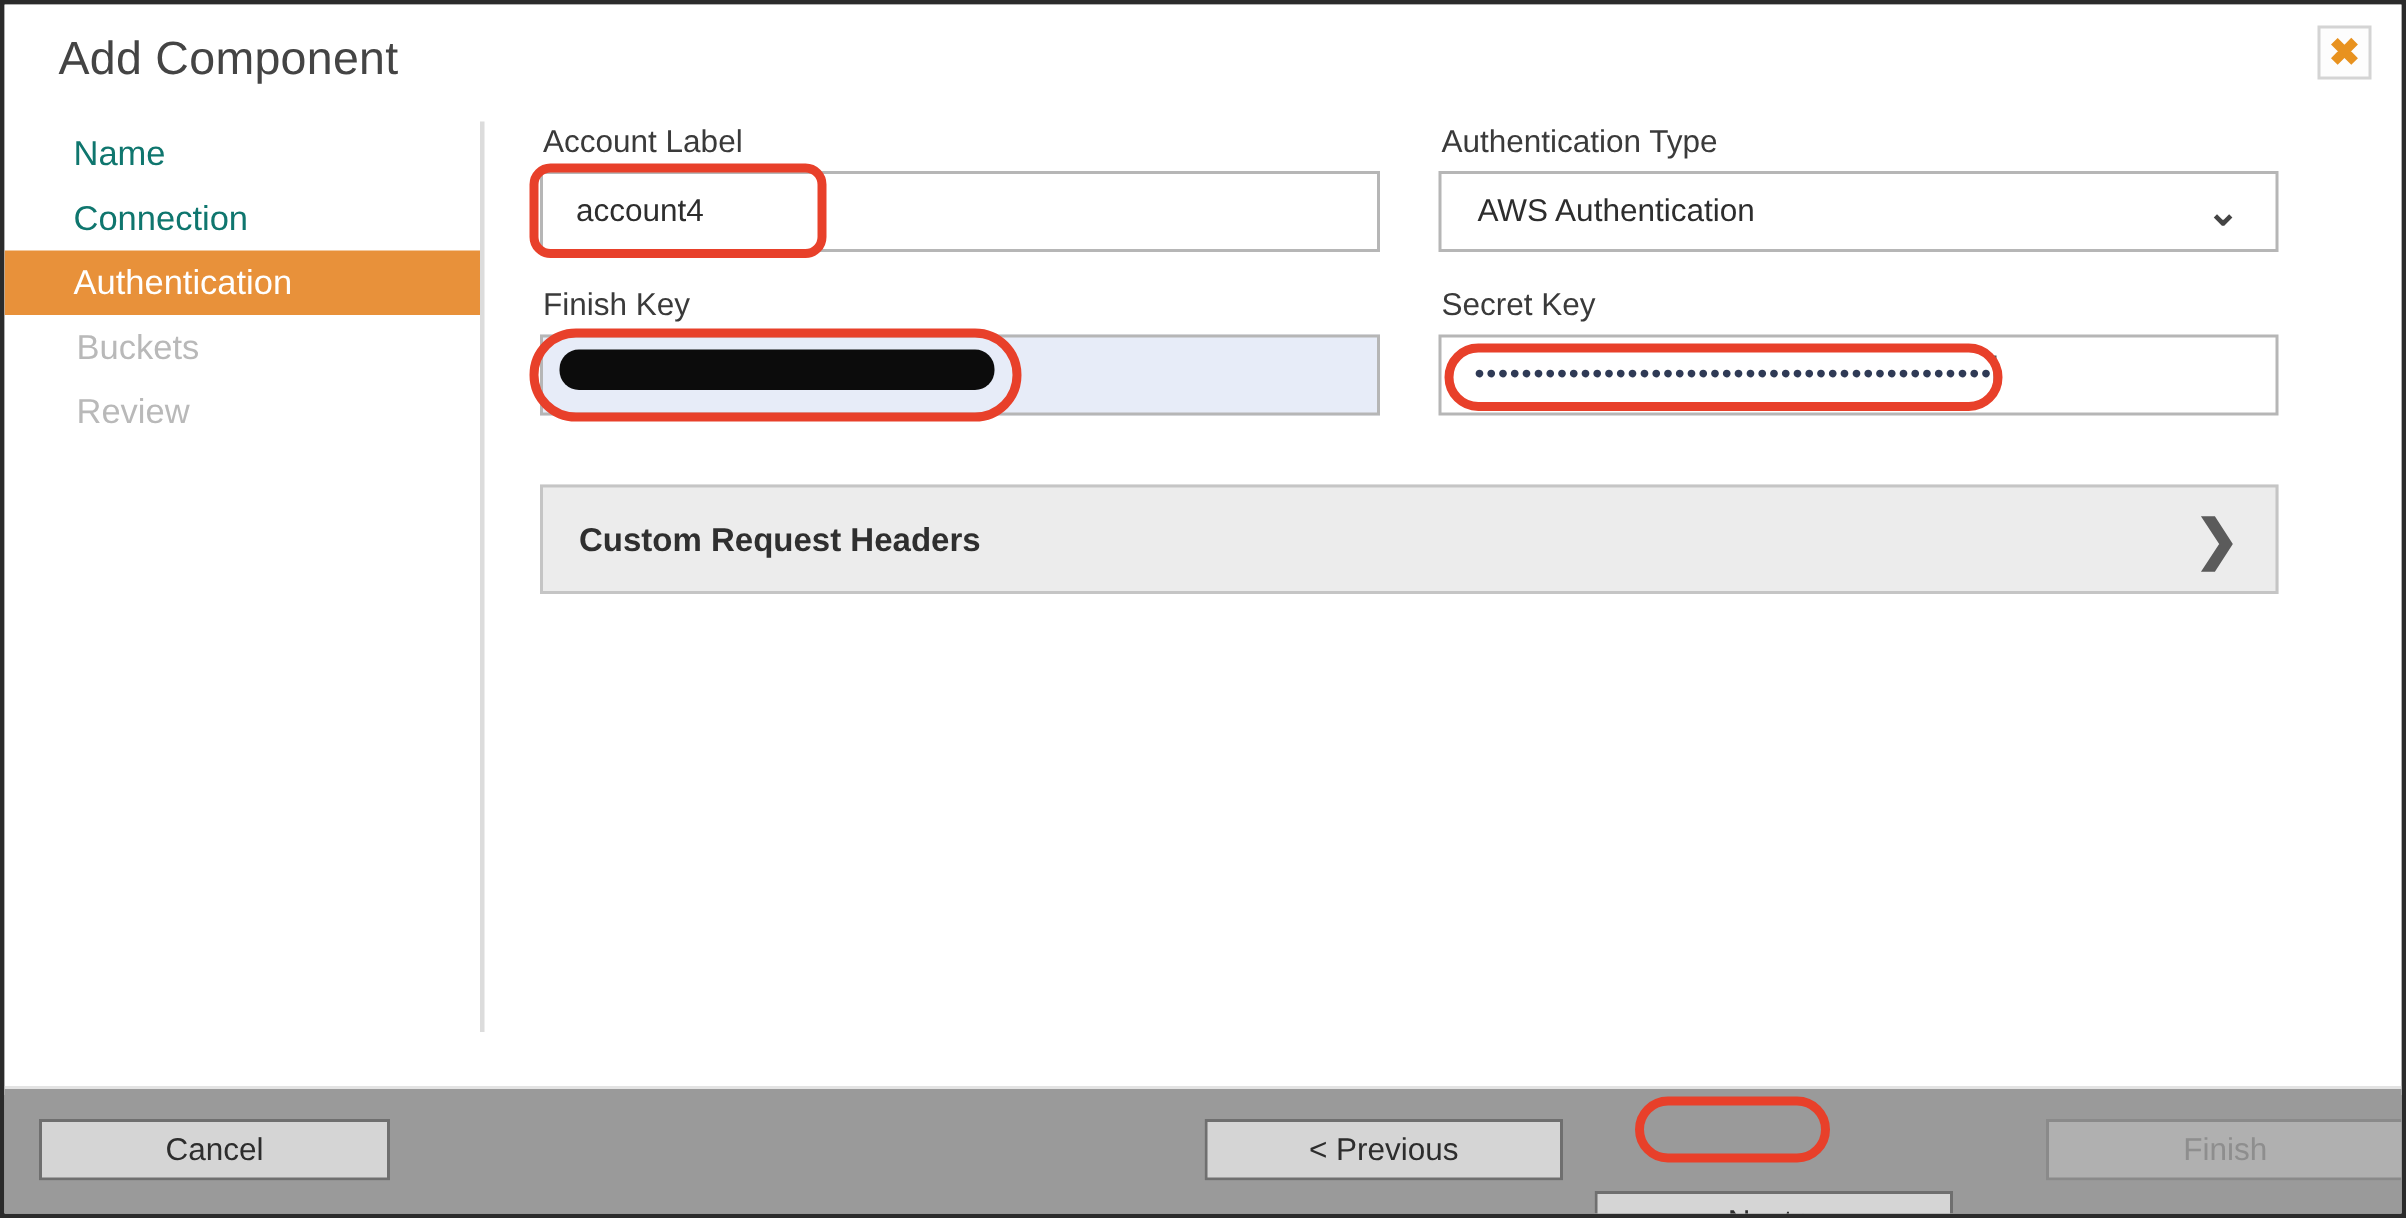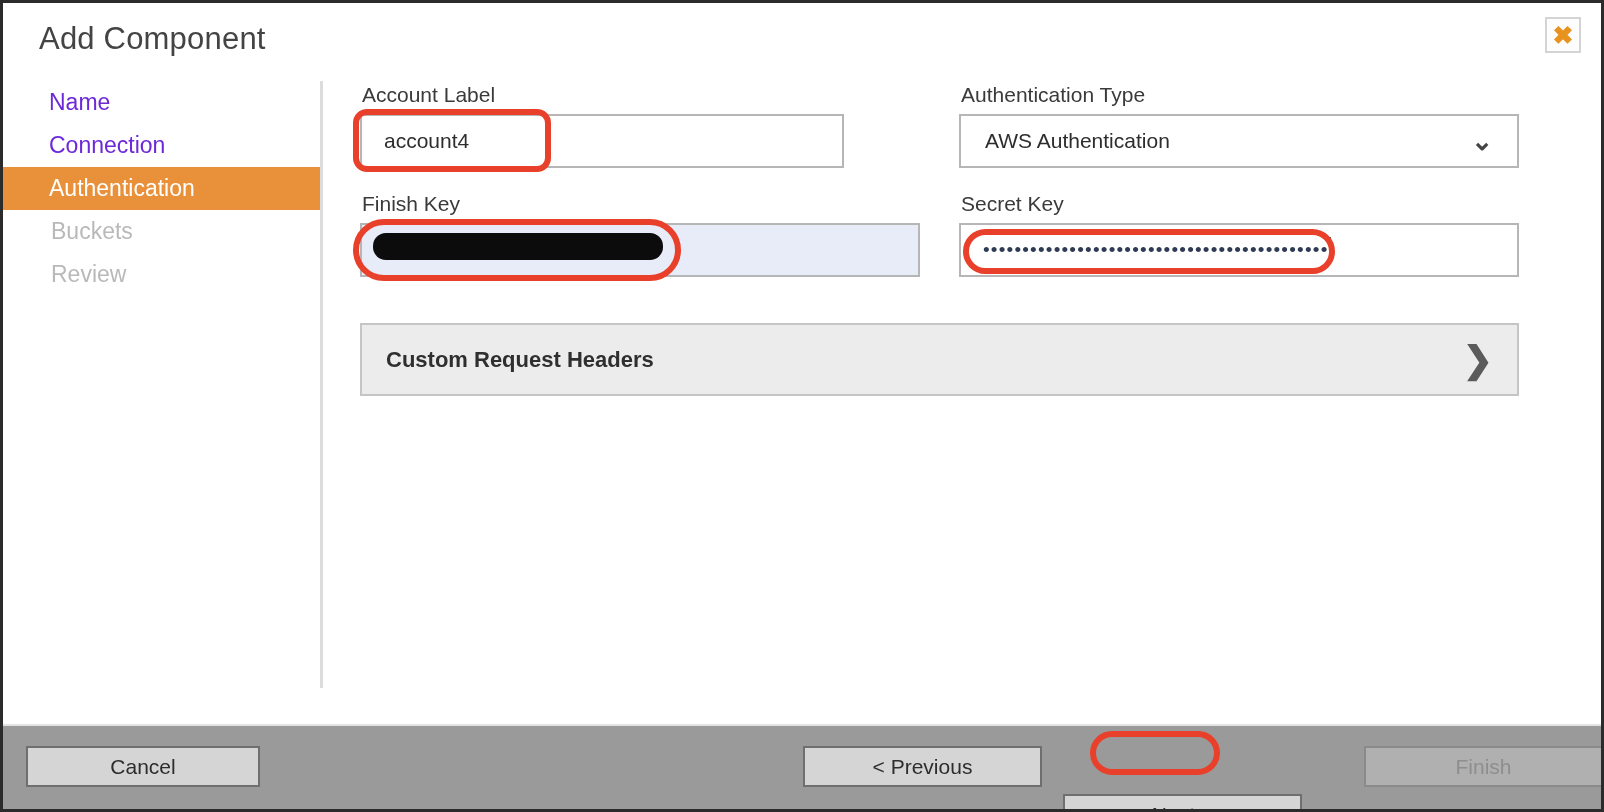--- a/index.html
+++ b/index.html
@@ -80,21 +80,21 @@
   .step {
     position: absolute;
     left: 0;
     width: 318px;
     height: 43px;
     display: flex;
     align-items: center;
     padding-left: 46px;
     box-sizing: border-box;
     font-size: 23px;
-    color: #6d28d9;
+    color: #0f766e;
     cursor: pointer;
     white-space: nowrap;
   }
   .step.active {
     background: #e8913a;
     color: #ffffff;
   }
   .step.disabled {
     color: #b9b9b9;
     cursor: default;
@@ -265,21 +265,21 @@
       <div class="step disabled" style="top:129px;">
         <span>Buckets</span>
       </div>
       <div class="step disabled" style="top:172px;">
         <span>Review</span>
       </div>
     </div>
     <div class="step-divider"></div>
 
     <div class="field-label" style="left:359px; top:80px;">Account Label</div>
-    <div class="field-box" style="left:357px; top:111px; width:484px; height:54px;">account4</div>
+    <div class="field-box" style="left:357px; top:111px; width:560px; height:54px;">account4</div>
 
     <div class="field-label" style="left:958px; top:80px;">Authentication Type</div>
     <div class="field-box select" style="left:956px; top:111px; width:560px; height:54px;">
       <span>AWS Authentication</span>
       <span class="select-chevron">⌄</span>
     </div>
 
     <div class="field-label" style="left:359px; top:189px;">Finish Key</div>
     <div class="field-box focused" style="left:357px; top:220px; width:560px; height:54px;"></div>
     <div class="redaction"></div>

